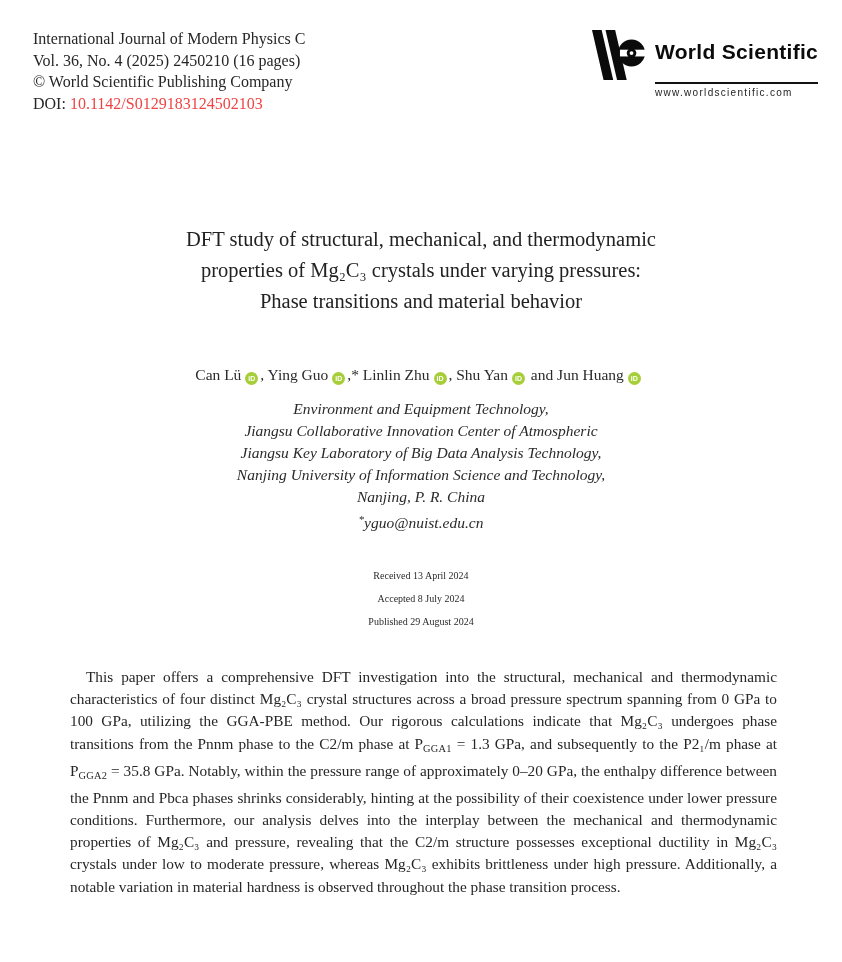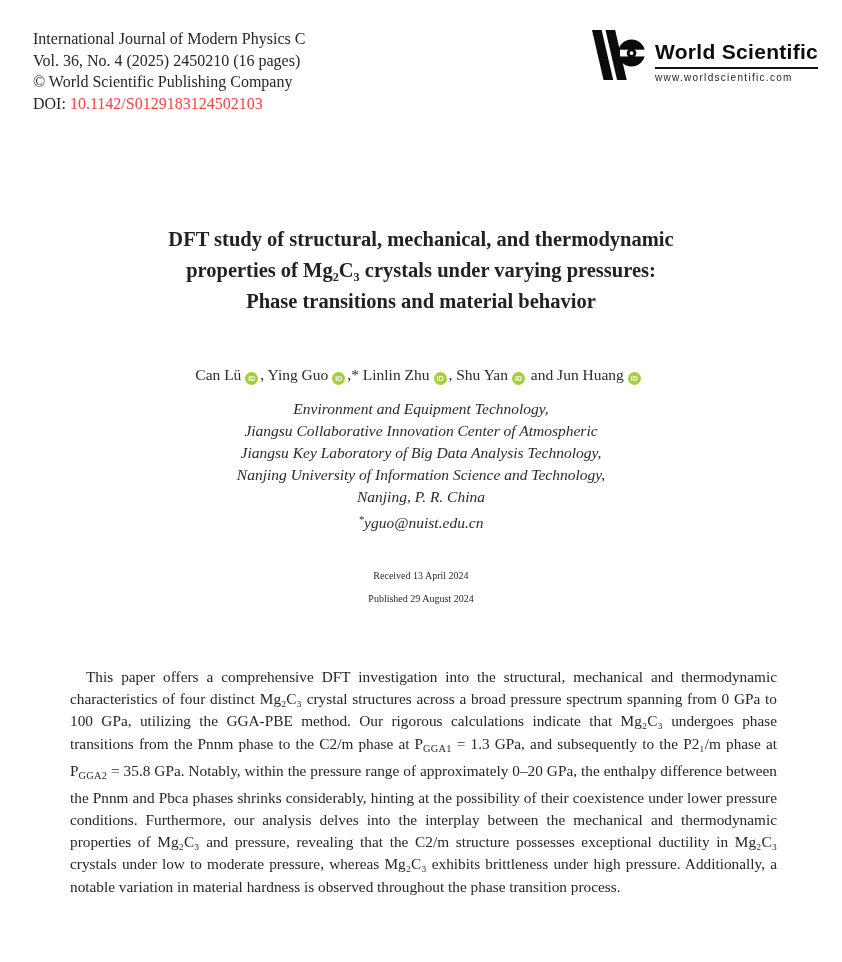--- a/index.html
+++ b/index.html
@@ -42,39 +42,39 @@
     margin-left: 7px;
     margin-top: 12px;
     font-family: "Liberation Sans", sans-serif;
   }
   .logo-name {
     font-size: 21px;
     font-weight: bold;
     color: #0b0b0b;
     letter-spacing: 0.3px;
     border-bottom: 2px solid #111;
-    padding-bottom: 3px;
+    padding-bottom: 18px;
     white-space: nowrap;
   }
   .logo-url {
     font-size: 10px;
     color: #1c1c1c;
     letter-spacing: 1.3px;
     margin-top: 3px;
     white-space: nowrap;
   }
 
   
   .title-block {
     position: absolute;
     left: 0; top: 224px;
     width: 100%;
     text-align: center;
     font-size: 20.5px;
-    font-weight: bold;
+    font-weight: normal;
     line-height: 31px;
     color: #222;
   }
 
   
   .authors-line {
     position: absolute;
     left: 0; top: 366px;
     width: 100%;
     text-align: center;
@@ -189,18 +189,19 @@
     <div>Environment and Equipment Technology,</div>
     <div>Jiangsu Collaborative Innovation Center of Atmospheric</div>
     <div>Jiangsu Key Laboratory of Big Data Analysis Technology,</div>
     <div>Nanjing University of Information Science and Technology,</div>
     <div>Nanjing, P. R. China</div>
     <div class="email-line"><span class="email-marker">*</span><a class="email-link">yguo@nuist.edu.cn</a></div>
   </div>
 
   <div class="dates-block">
     <div>Received 13 April 2024</div>
+    <div>Accepted 8 July 2024</div>
     <div>Published 29 August 2024</div>
   </div>
 
   <p class="abstract"><span>This paper offers a comprehensive DFT investigation into the structural, mechanical and thermodynamic characteristics of four distinct Mg₂C₃ crystal structures across a broad pressure spectrum spanning from 0 GPa to 100 GPa, utilizing the GGA-PBE method. Our rigorous calculations indicate that Mg₂C₃ undergoes phase transitions from the </span><span class="i">Pnnm</span><span> phase to the </span><span class="i">C2/m</span><span> phase at </span><span class="i">P</span><span class="sub">GGA1</span><span> = 1.3 GPa, and subsequently to the </span><span class="i">P2₁/m</span><span> phase at </span><span class="i">P</span><span class="sub">GGA2</span><span> = 35.8 GPa. Notably, within the pressure range of approximately 0–20 GPa, the enthalpy difference between the </span><span class="i">Pnnm</span><span> and </span><span class="i">Pbca</span><span> phases shrinks considerably, hinting at the possibility of their coexistence under lower pressure conditions. Furthermore, our analysis delves into the interplay between the mechanical and thermodynamic properties of Mg₂C₃ and pressure, revealing that the </span><span class="i">C2/m</span><span> structure possesses exceptional ductility in Mg₂C₃ crystals under low to moderate pressure, whereas Mg₂C₃ exhibits brittleness under high pressure. Additionally, a notable variation in material hardness is observed throughout the phase transition process.</span></p>
 
 </div>
 
 </body></html>

